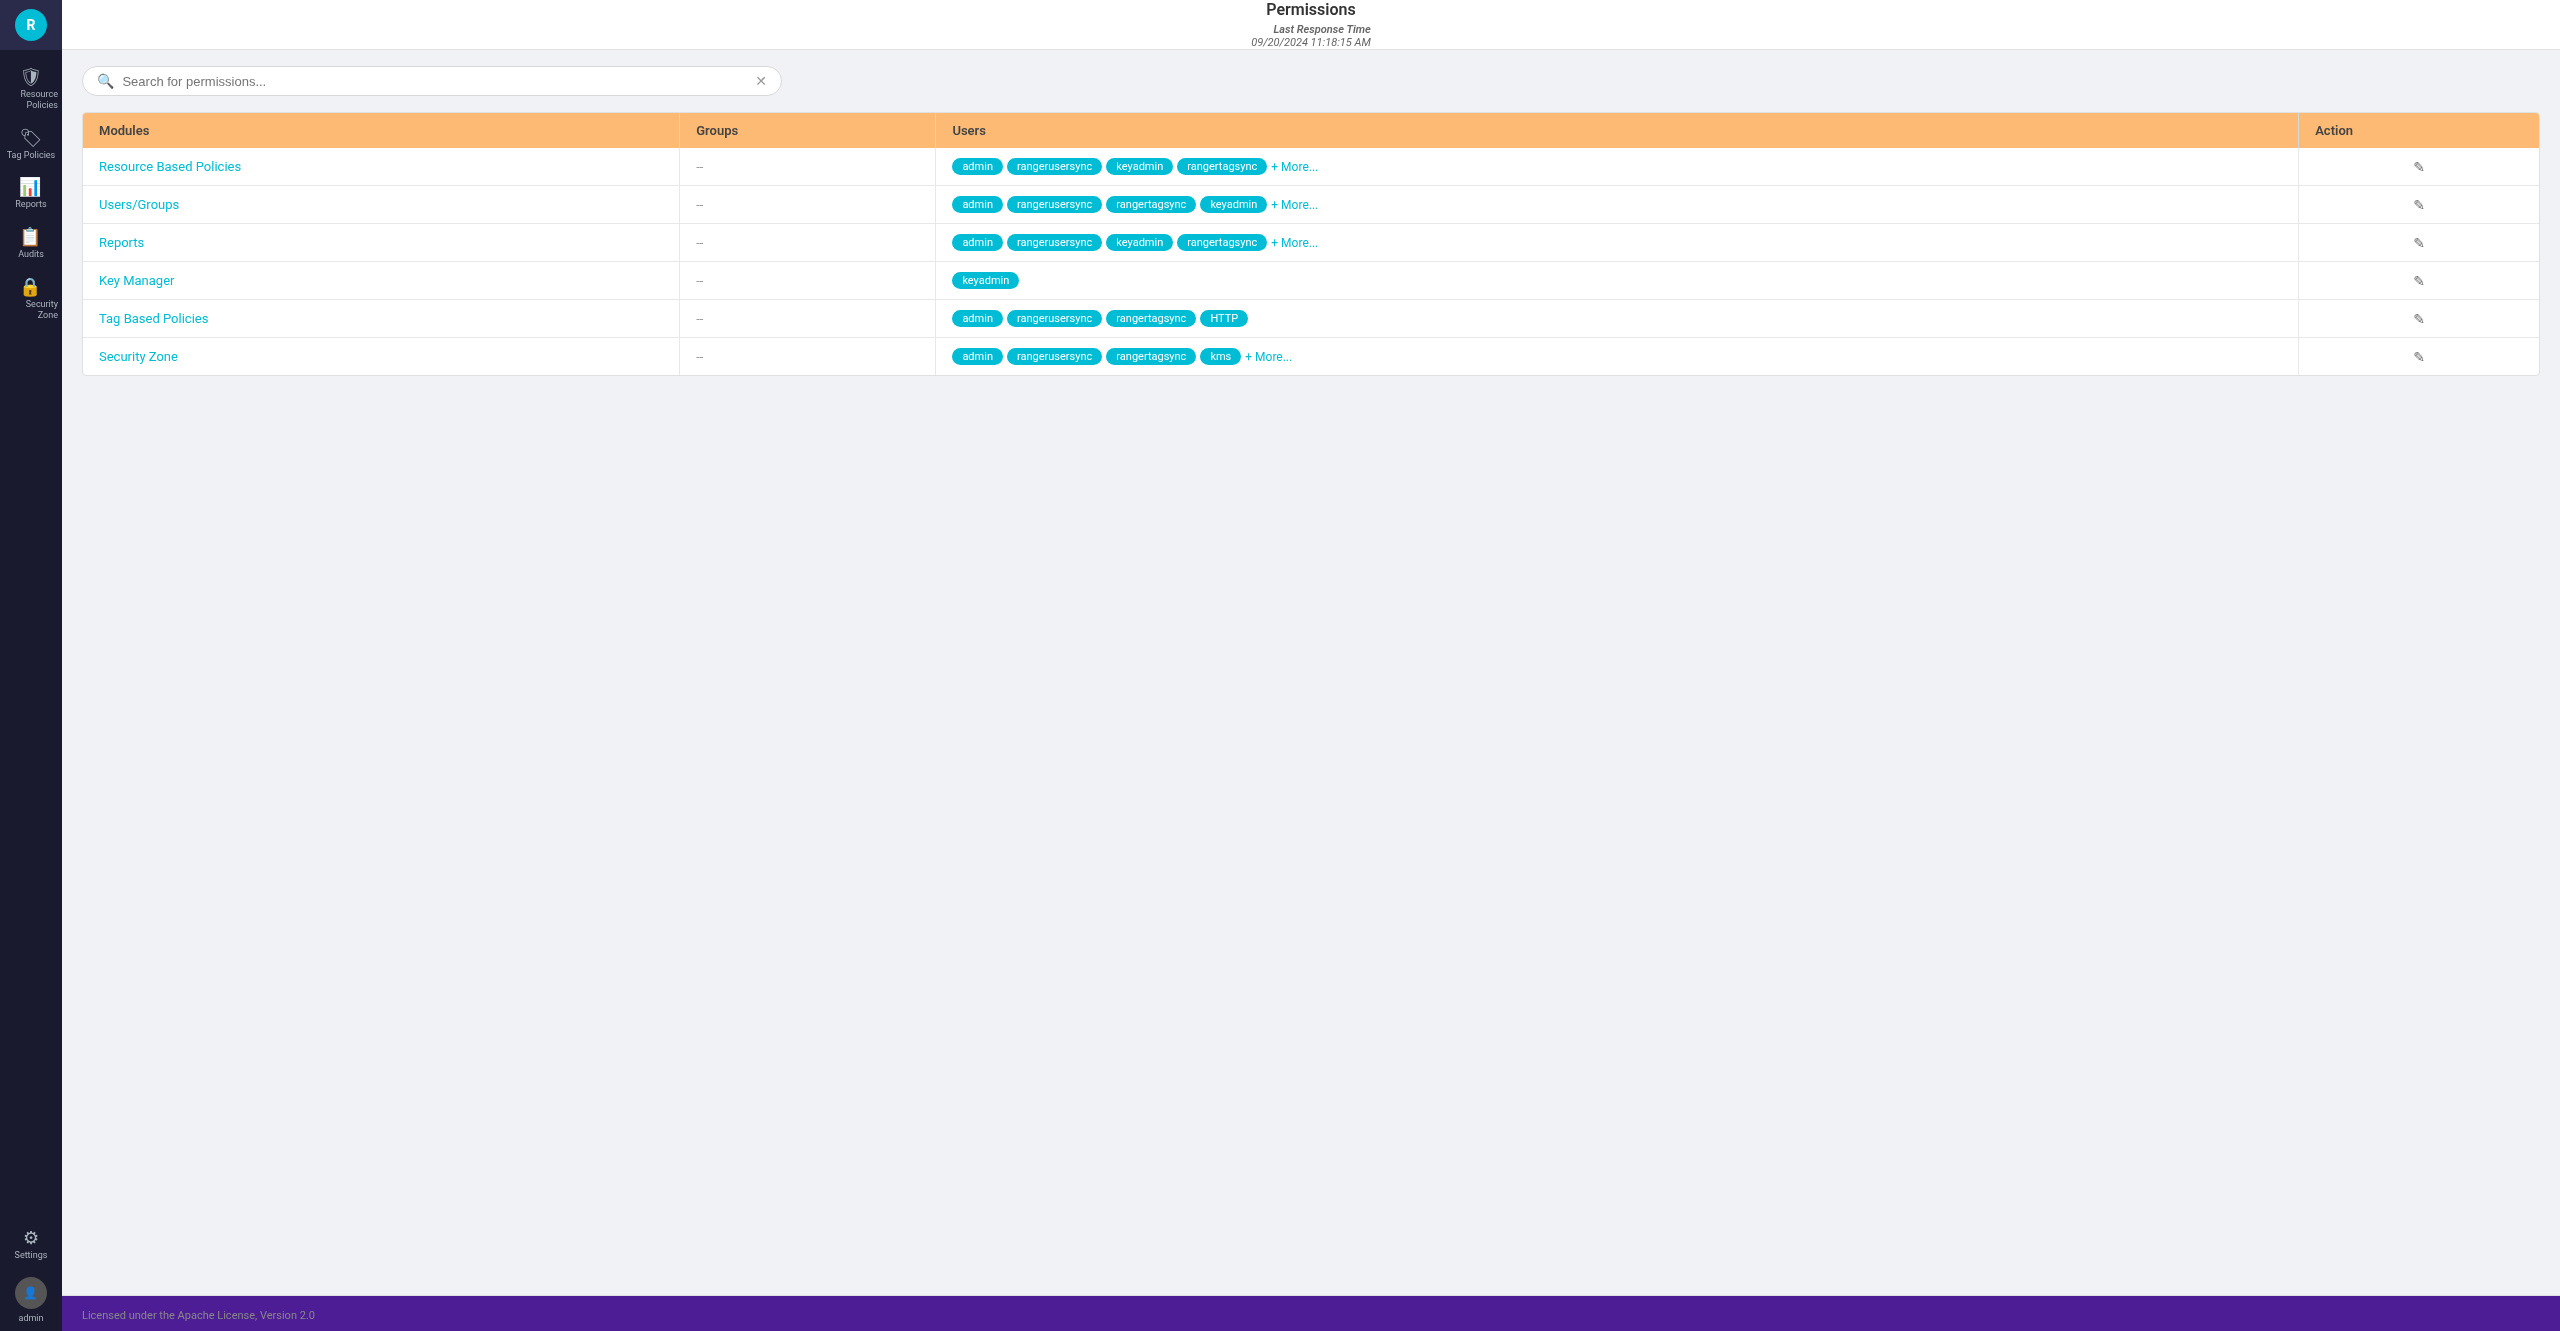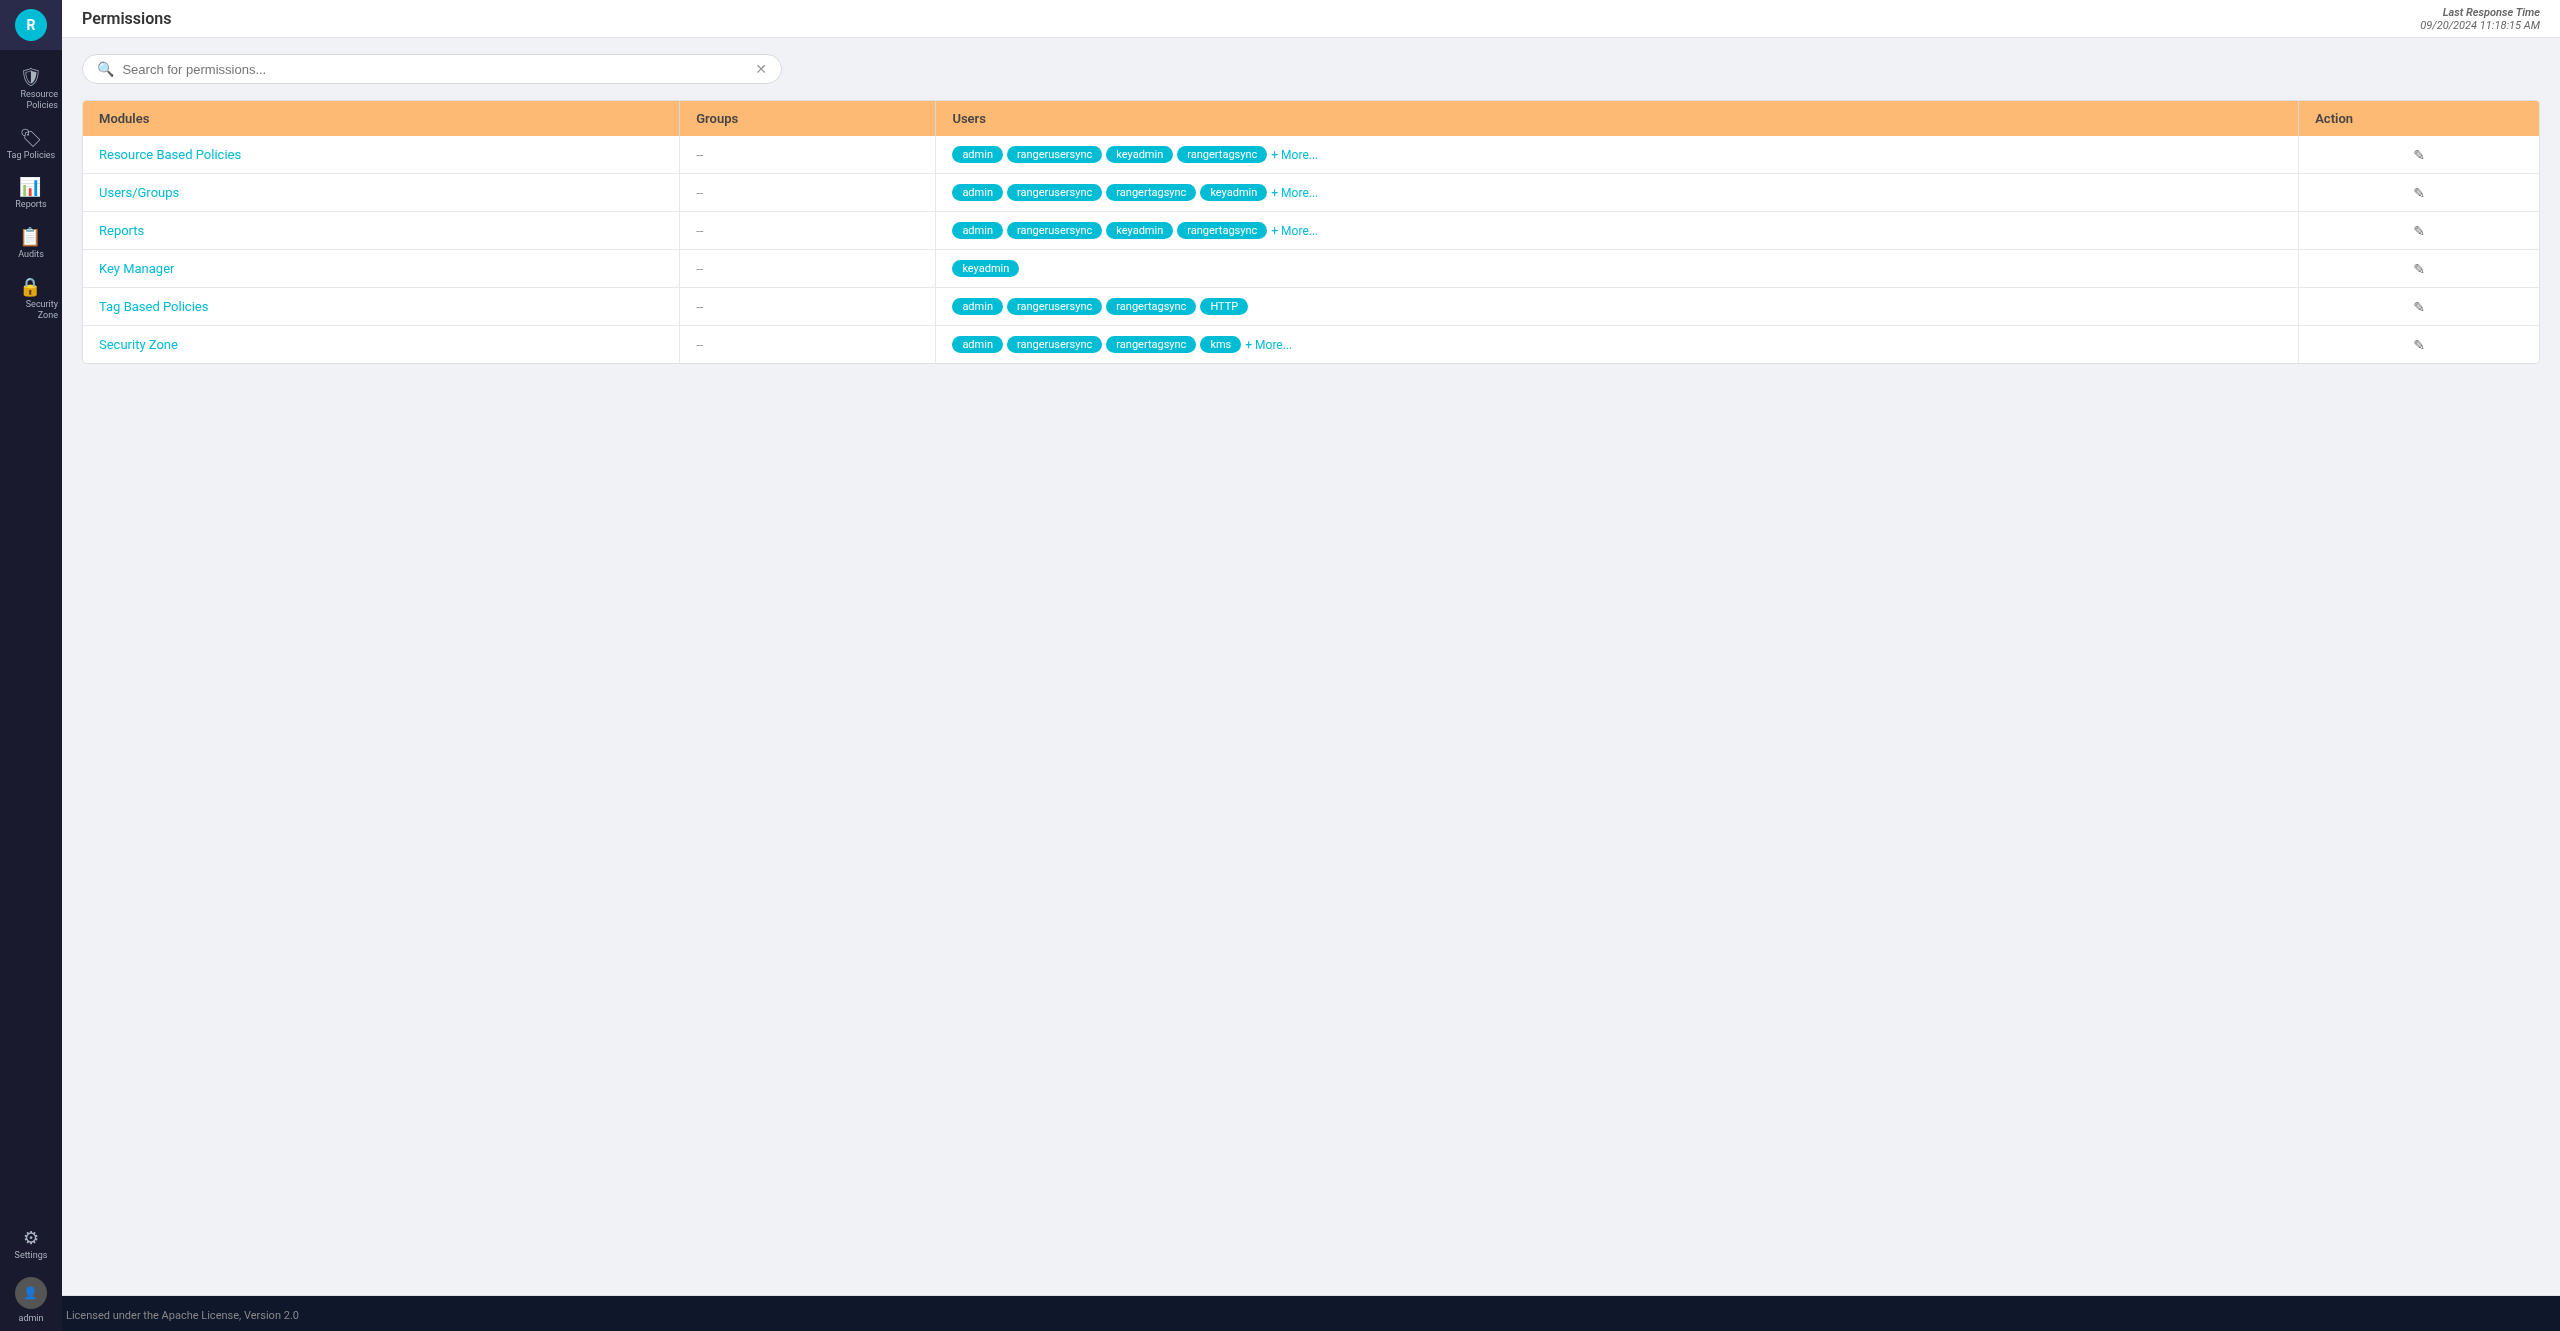--- a/index.html
+++ b/index.html
@@ -57,26 +57,27 @@
       display: flex;
       flex-direction: column;
       overflow: hidden;
       background: #f0f2f5;
     }
 
     
     .header {
       background: #fff;
       padding: 0 20px;
-      height: 38px;
+      height: 50px;
       display: flex;
       align-items: center;
       justify-content: space-between;
       border-bottom: 1px solid #e0e0e0;
       flex-shrink: 0;
+      flex-direction: column;
     }
     .header-title {
       font-size: 16px;
       font-weight: 600;
       color: #333;
     }
     .header-time {
       font-size: 11px;
       color: #666;
       text-align: right;
@@ -175,22 +176,22 @@
     
     .action-cell { text-align: center; }
     .edit-icon {
       color: #666;
       cursor: pointer;
       font-size: 14px;
     }
 
     
     .footer {
-      padding: 8px 4px;
-      background: #0f172a;
+      padding: 8px 20px;
+      background: #4c1d95;
       border-top: 1px solid #e0e0e0;
     }
     .footer-link {
       font-size: 11px;
       color: #888;
       text-decoration: none;
     }
 
     
     .avatar {

